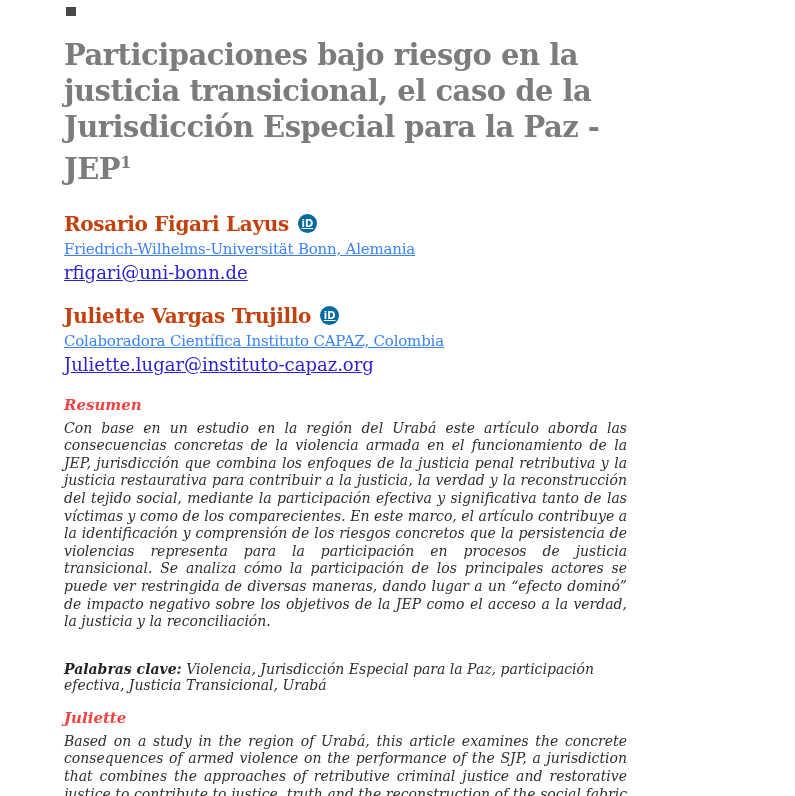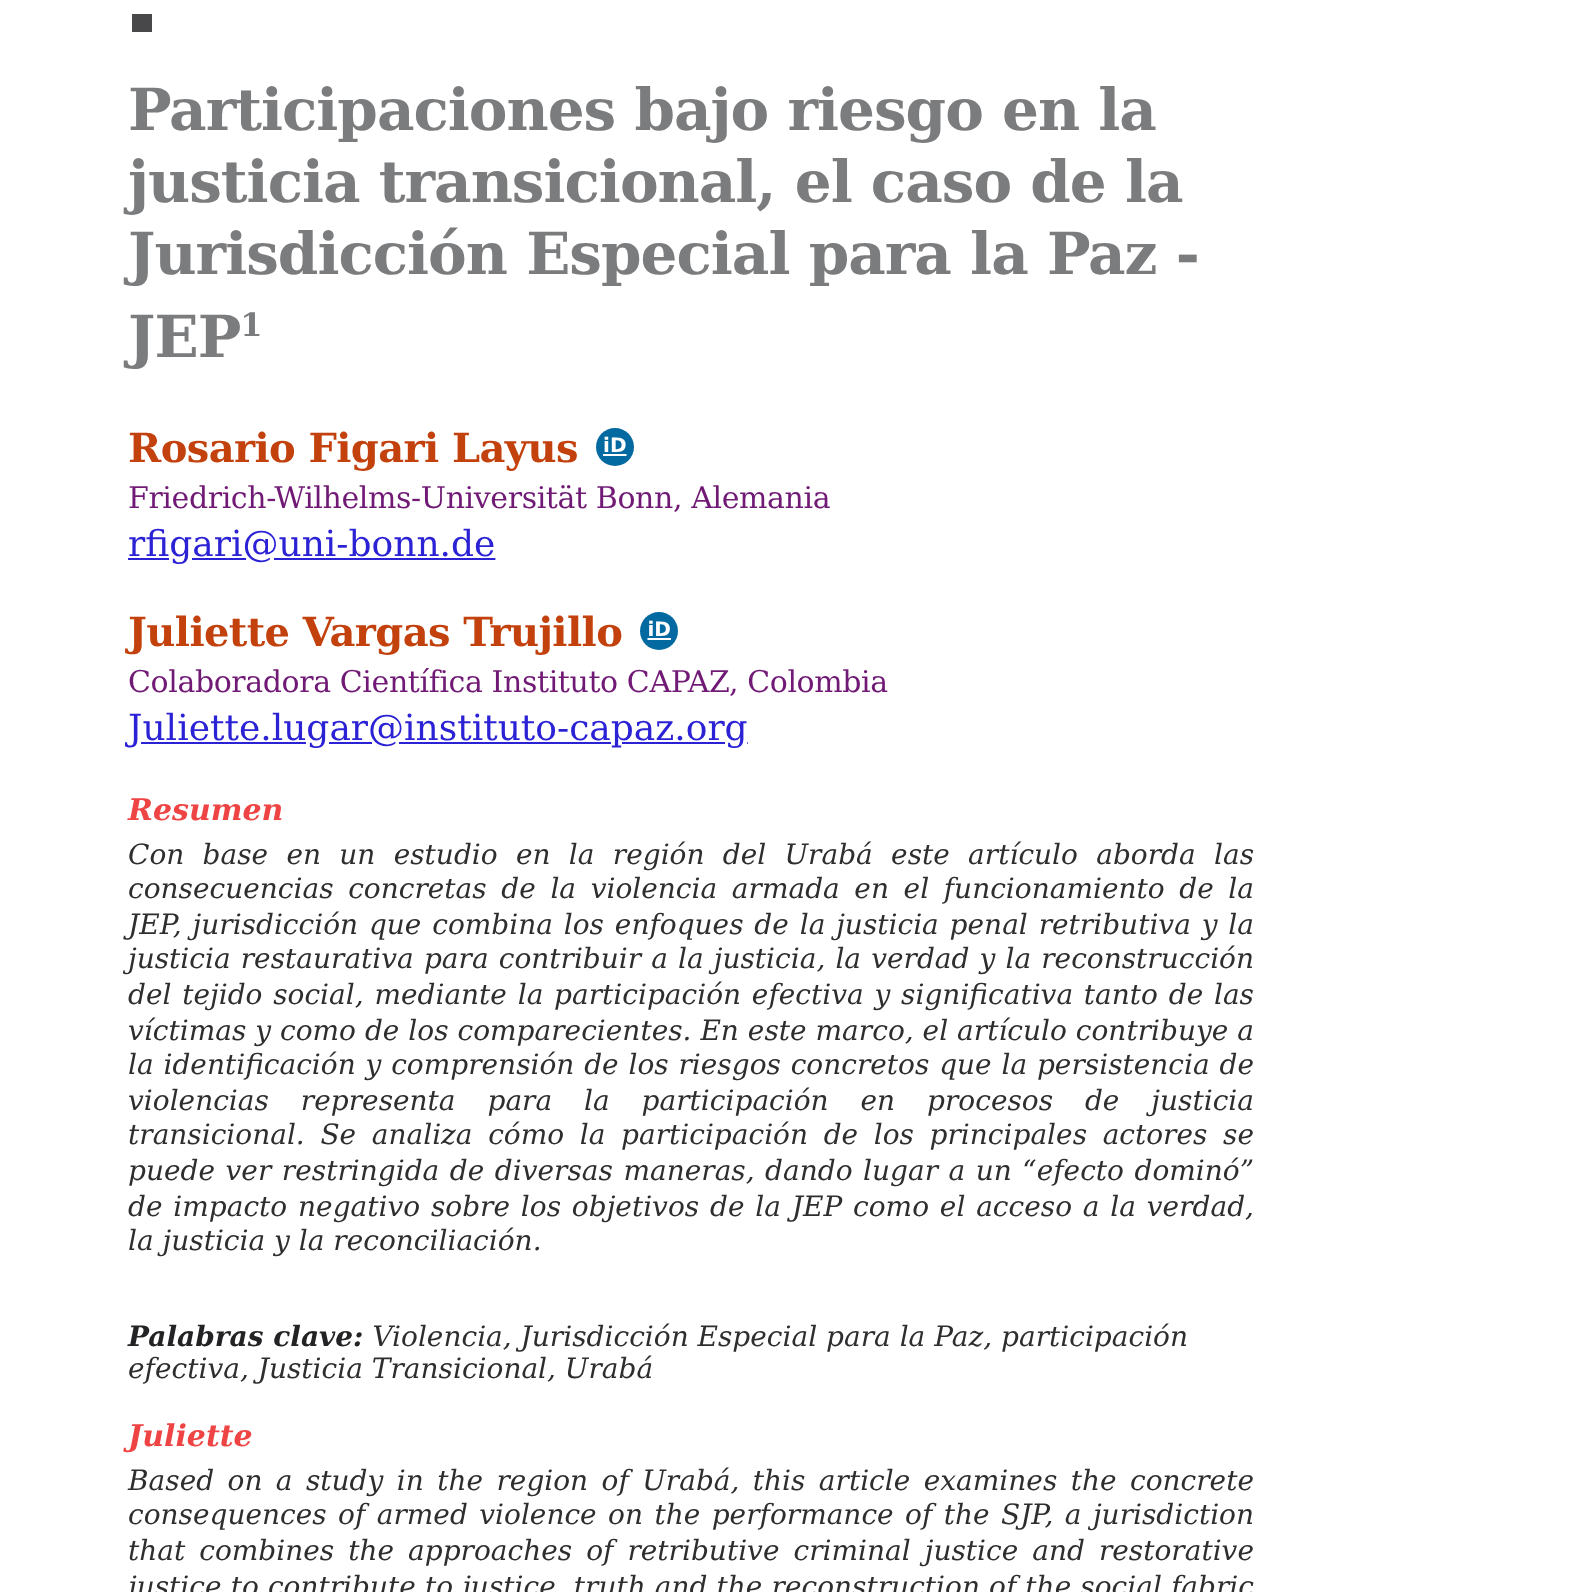--- a/index.html
+++ b/index.html
@@ -56,23 +56,24 @@
     font-family: "DejaVu Sans", sans-serif;
     font-size: 10px;
     font-weight: bold;
     align-items: center;
     justify-content: center;
     cursor: pointer;
     text-decoration: underline;
   }
   .affiliation {
     font-size: 15px;
-    color: #701a75;
+    color: #3b82f6;
     margin-top: 4px;
     letter-spacing: -0.2px;
+    text-decoration: underline;
   }
   .email {
     display: inline-block;
     font-size: 18px;
     color: #2b22d5;
     text-decoration: underline;
     margin-top: 4px;
     cursor: pointer;
   }
   h3.section-heading {

